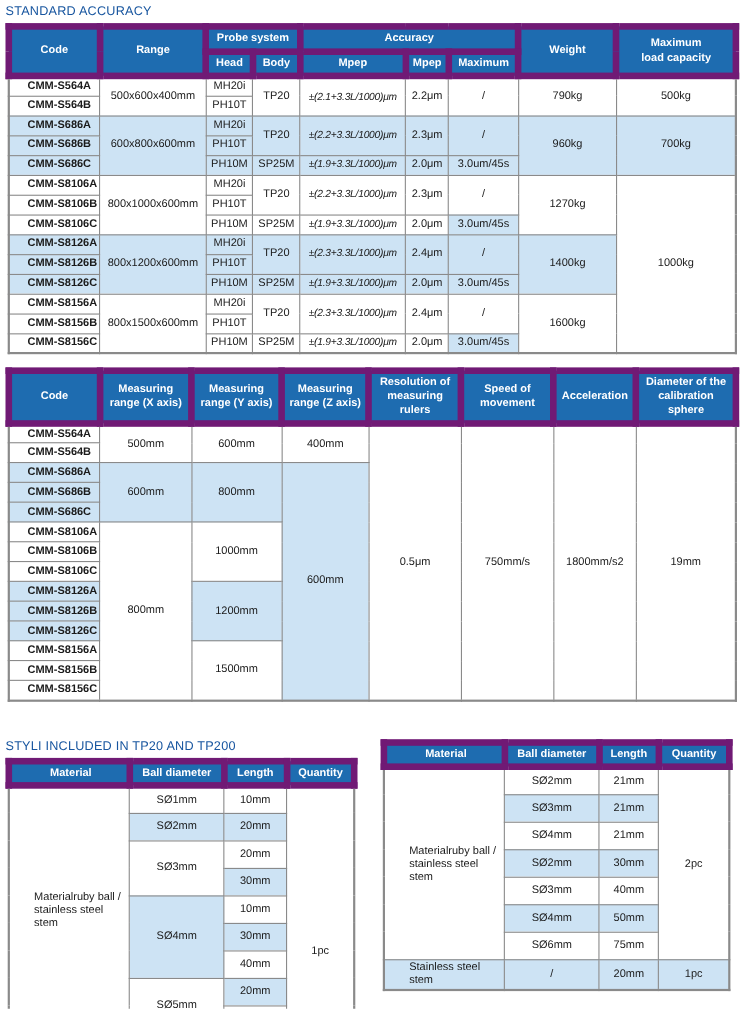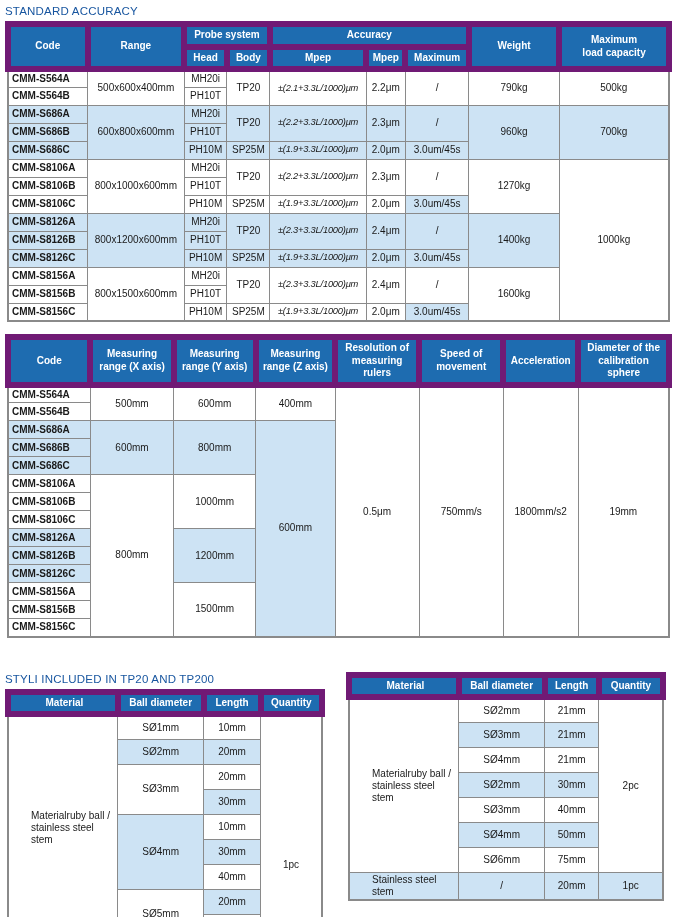--- a/index.html
+++ b/index.html
@@ -29,21 +29,21 @@
     border:6px solid #701a75;text-align:center;vertical-align:middle;
     padding:2px 3px;white-space:pre-line;line-height:1.25;height:20px;
   }
   .spec-table th.left{text-align:center;padding-left:6px;}
   .spec-table td{
     border:1px solid var(--brd);font-size:10px;color:#1a1a1a;
     text-align:center;vertical-align:middle;padding:1px 2px;
     height:18px;white-space:nowrap;background:#fff;line-height:1.2;
   }
   .spec-table td.alt{background:var(--alt);}
-  .spec-table td.code{font-weight:bold;text-align:left;padding-left:3px;}
+  .spec-table td.code{font-weight:bold;text-align:left;padding-left:16px;}
   .spec-table td.material{white-space:pre-line;text-align:left;padding-left:22px;}
   .spec-table td.acc{font-size:9.3px;letter-spacing:-0.2px;font-style:italic;}
   .styli-row{display:flex;gap:21px;align-items:flex-start;margin-top:22px;}
   .styli-col{width:320px;}
   .styli-col .spec-table td{height:25px;}
 </style>
 </head>
 <body>
 
 <div class="page">

